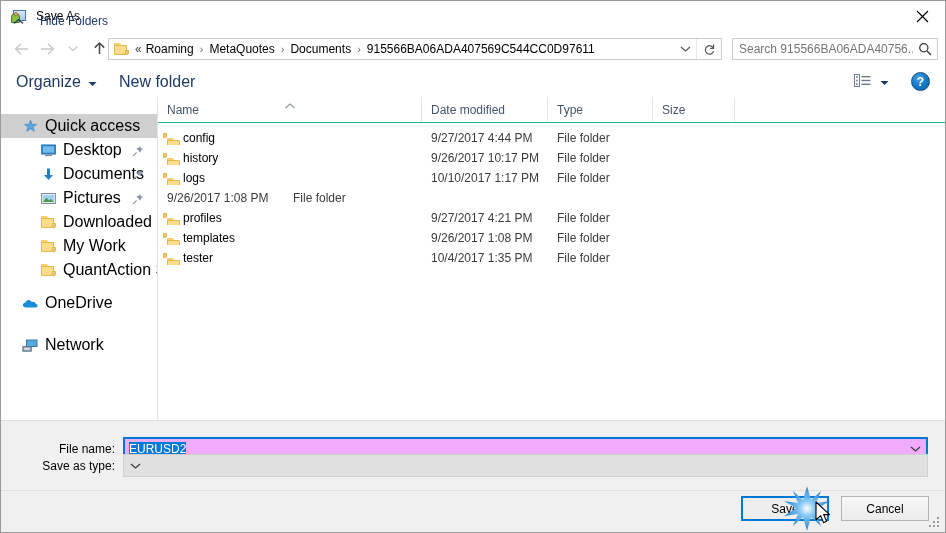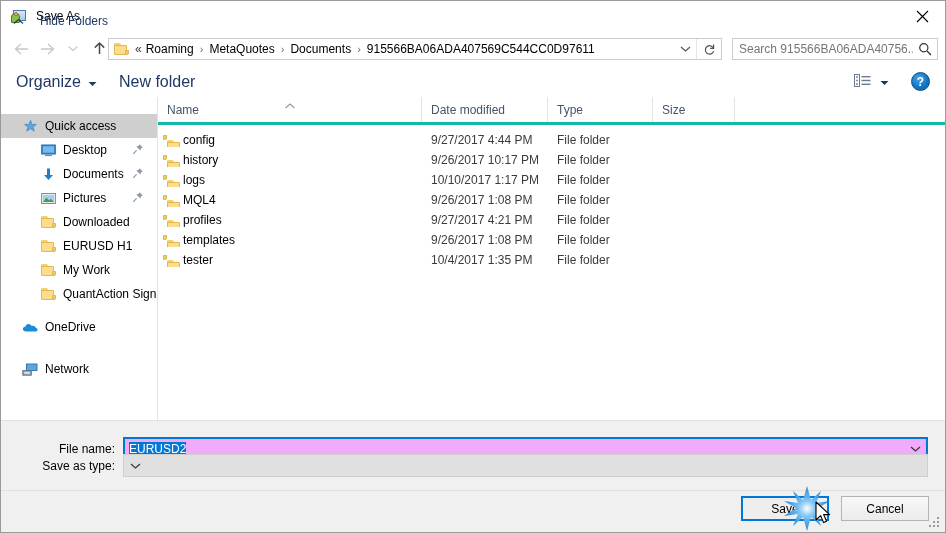--- a/index.html
+++ b/index.html
@@ -247,21 +247,21 @@
     border-right: 1px solid #e3e3e3;
     padding-top: 17px;
     box-sizing: border-box;
     overflow: hidden;
     position: relative;
   }
   .nav-item {
     height: 24px;
     display: flex;
     align-items: center;
-    font-size: 12px;
+    font-size: 16px;
     color: #000;
     position: relative;
     white-space: nowrap;
   }
   .nav-item.selected { background: #cfcfcf; }
   .nav-item .ni-icon {
     width: 16px; height: 16px;
     flex: none;
     position: relative;
     display: flex;
@@ -318,21 +318,21 @@
   
   .filelist {
     flex: 1;
     position: relative;
     overflow: hidden;
   }
   .cols {
     height: 25px;
     display: flex;
     align-items: center;
-    border-bottom: 3px solid #14b8a6;
+    border-bottom: 1px solid #14b8a6;
     position: relative;
   }
   .col {
     height: 25px;
     display: flex;
     align-items: center;
     font-size: 12px;
     color: #44546a;
     padding-left: 9px;
     box-sizing: border-box;
@@ -683,30 +683,20 @@
         <span class="ni-icon">
           <span class="folder">
               <span class="tabp"></span>
               <span class="body"></span>
               <span class="flap"></span>
             </span>
         </span>
         <span class="ni-label">Downloaded</span>
       </div>
 
-      <div class="nav-item lvl1">
-        <span class="ni-icon">
-          <span class="folder">
-              <span class="tabp"></span>
-              <span class="body"></span>
-              <span class="flap"></span>
-            </span>
-        </span>
-        <span class="ni-label">EURUSD H1</span>
-      </div>
 
       <div class="nav-item lvl1">
         <span class="ni-icon">
           <span class="folder">
               <span class="tabp"></span>
               <span class="body"></span>
               <span class="flap"></span>
             </span>
         </span>
         <span class="ni-label">My Work</span>
@@ -791,24 +781,20 @@
         <div class="row">
           <div class="cell name">
             <span><span class="folder"><span class="tabp"></span><span class="body"></span><span class="flap"></span></span></span>
             <span class="fname">logs</span>
           </div>
           <div class="cell date">10/10/2017 1:17 PM</div>
           <div class="cell type">File folder</div>
           <div class="cell size"></div>
         </div>
         <div class="row">
-          <div class="cell name">
-            <span><span class="folder"><span class="tabp"></span><span class="body"></span><span class="flap"></span></span></span>
-            <span class="fname">MQL4</span>
-          </div>
           <div class="cell date">9/26/2017 1:08 PM</div>
           <div class="cell type">File folder</div>
           <div class="cell size"></div>
         </div>
         <div class="row">
           <div class="cell name">
             <span><span class="folder"><span class="tabp"></span><span class="body"></span><span class="flap"></span></span></span>
             <span class="fname">profiles</span>
           </div>
           <div class="cell date">9/27/2017 4:21 PM</div>

